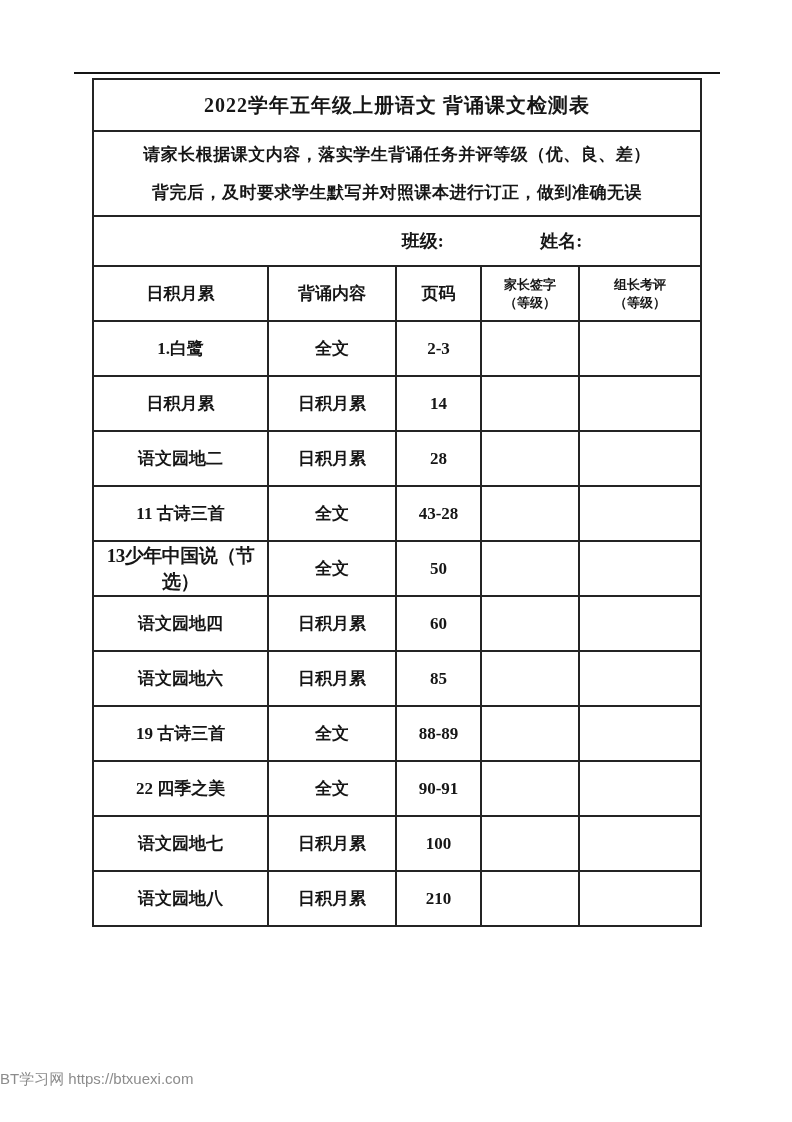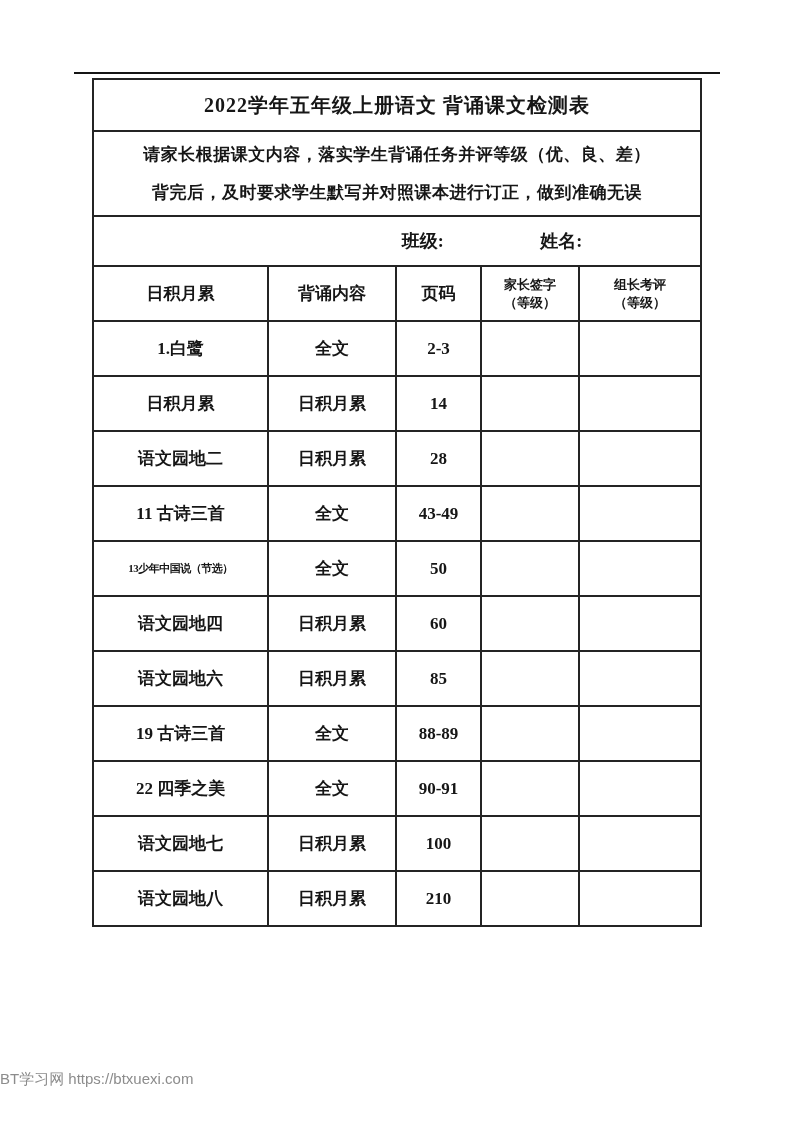--- a/index.html
+++ b/index.html
@@ -63,21 +63,21 @@
   }
   th.col-parent, th.col-leader {
     font-size: 13px;
     line-height: 1.35;
     white-space: pre-line;
   }
   .data-row td {
     height: 55px;
     font-size: 17px;
   }
-  td.cell-item.long { font-size: 11px; letter-spacing: -0.5px; }
+  td.cell-item.long { font-size: 19px; letter-spacing: -0.5px; }
   .footer {
     position: absolute;
     left: 0;
     top: 1070px;
     width: 100%;
     text-align: left;
     color: #8c8c8c;
     font-size: 15px;
     font-family: "Liberation Sans", "DejaVu Sans", sans-serif;
   }
@@ -140,21 +140,21 @@
         <tr class="data-row">
     <td class="cell-item">语文园地二</td>
     <td class="cell-content">日积月累</td>
     <td class="cell-pages">28</td>
     <td class="cell-parent"></td>
     <td class="cell-leader"></td>
   </tr>
         <tr class="data-row">
     <td class="cell-item">11 古诗三首</td>
     <td class="cell-content">全文</td>
-    <td class="cell-pages">43-49</td>
+    <td class="cell-pages">43-28</td>
     <td class="cell-parent"></td>
     <td class="cell-leader"></td>
   </tr>
         <tr class="data-row">
     <td class="cell-item long">13少年中国说（节选）</td>
     <td class="cell-content">全文</td>
     <td class="cell-pages">50</td>
     <td class="cell-parent"></td>
     <td class="cell-leader"></td>
   </tr>

